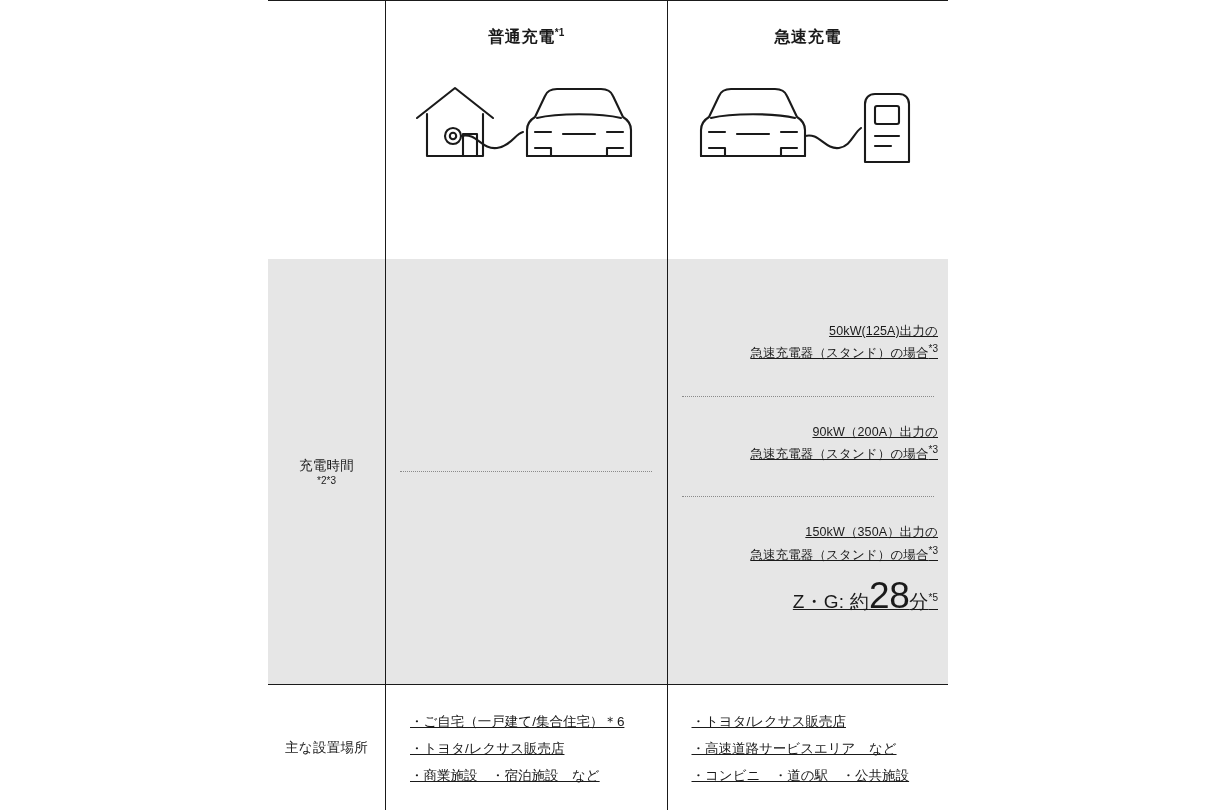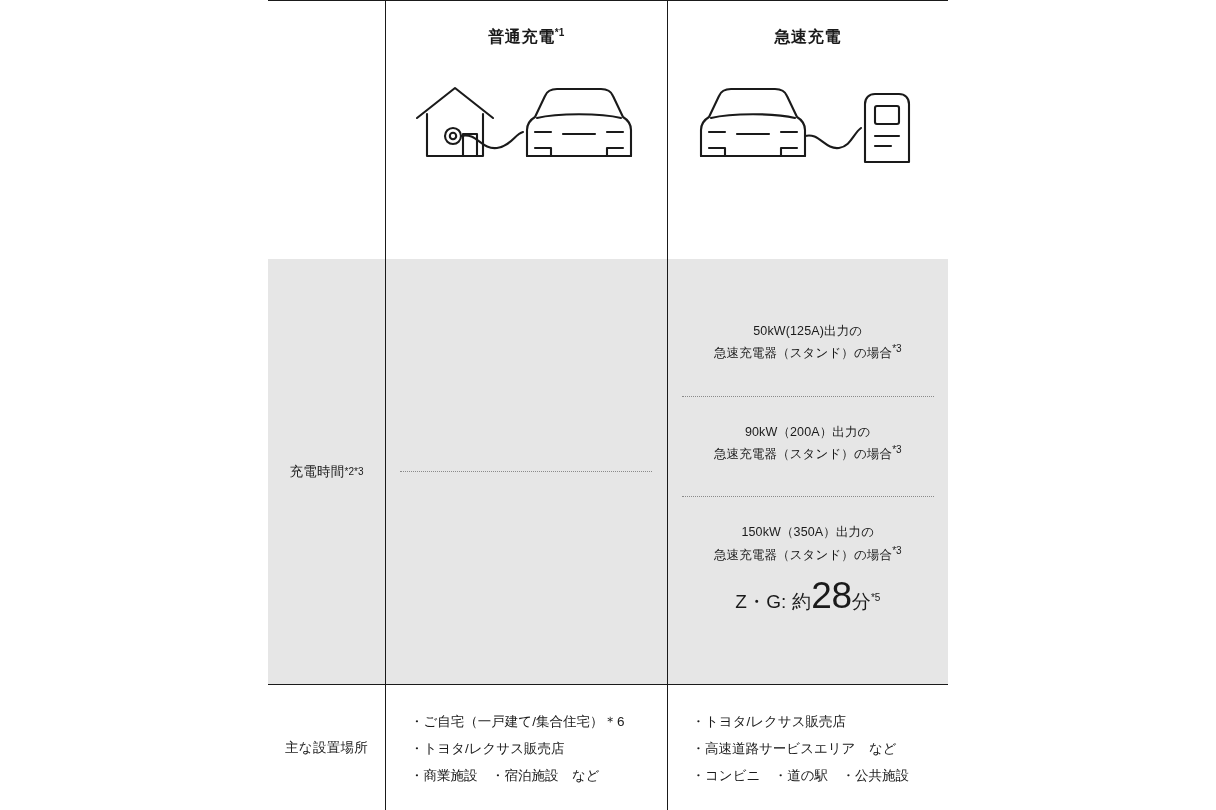--- a/index.html
+++ b/index.html
@@ -78,26 +78,28 @@
   }
   .illus {
     margin-top: 22px;
   }
   .row-time {
     background: #e6e6e6;
     min-height: 425px;
   }
   .row-time .col-label {
     background: #e6e6e6;
+    flex-direction: column;
   }
   .time-block {
     width: 100%;
-    text-align: center;
+    text-align: right;
     padding: 0 10px;
     box-sizing: border-box;
+    text-decoration: underline;
   }
   .time-cap {
     font-size: 12.5px;
     line-height: 1.55;
     letter-spacing: .01em;
     margin-bottom: 6px;
   }
   .time-val {
     font-size: 19px;
     letter-spacing: .01em;
@@ -126,20 +128,21 @@
     width: 100%;
     box-sizing: border-box;
     padding: 18px 0 18px 24px;
     font-size: 13.5px;
     line-height: 2.0;
     text-align: left;
     align-self: stretch;
     display: flex;
     flex-direction: column;
     justify-content: center;
+    text-decoration: underline;
   }
   .col-cell.places-cell {
     justify-content: center;
     align-items: stretch;
   }
   svg { display: block; }
 </style>
 </head>
 <body>
 

